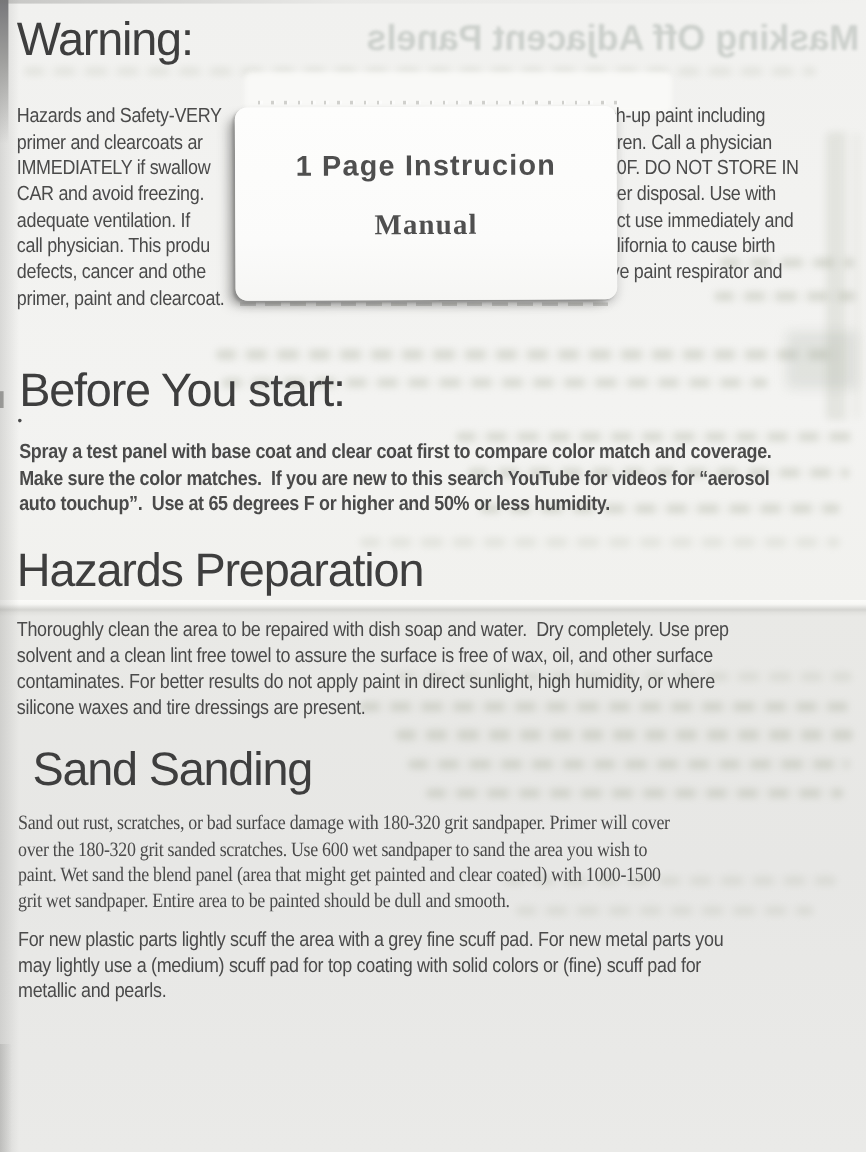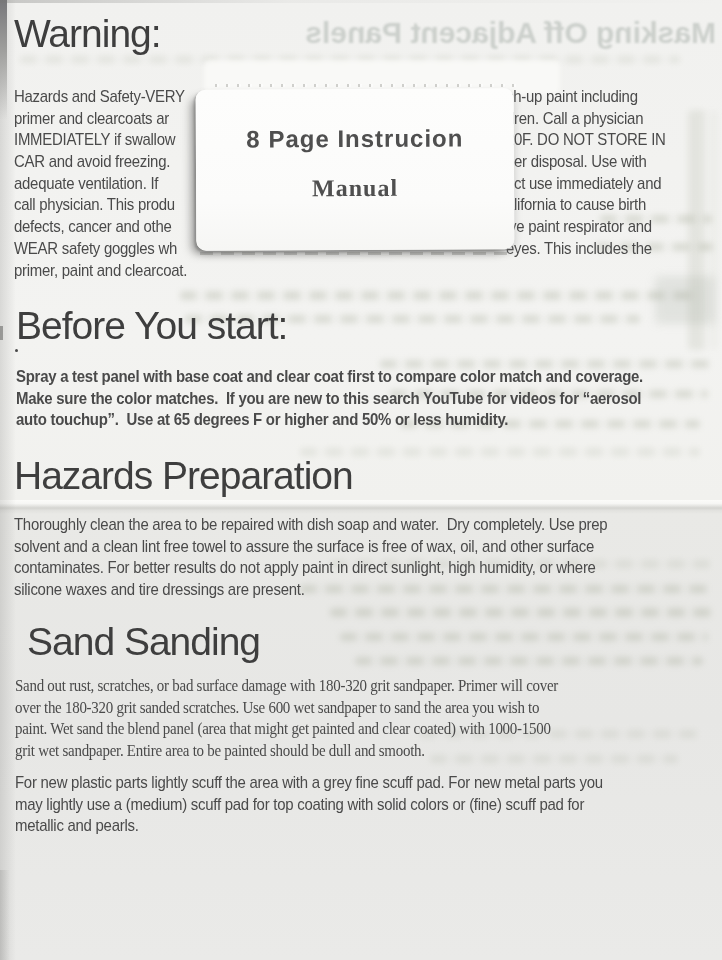--- a/index.html
+++ b/index.html
@@ -127,31 +127,27 @@
       <span class="w-right">uct use immediately and</span>
     </div>
     <div class="w-row">
       <span class="w-left">call physician. This produ</span>
       <span class="w-right">alifornia to cause birth</span>
     </div>
     <div class="w-row">
       <span class="w-left">defects, cancer and othe</span>
       <span class="w-right">ive paint respirator and</span>
     </div>
-    <div class="w-row">
-      <span class="w-left">WEAR safety goggles wh</span>
-      <span class="w-right">eyes. This includes the</span>
-    </div>
     <div class="bline">primer, paint and clearcoat.</div>
   </div>
 
   <div class="label-backing"></div>
   <div class="perf-dots"></div>
   <div class="sticker">
-    <div class="sticker-line1">8 Page Instrucion</div>
+    <div class="sticker-line1">1 Page Instrucion</div>
     <div class="sticker-line2">Manual</div>
   </div>
   <div class="dash-under"></div>
 
   <div class="h" style="top:304px;left:16px;">Before You start:</div>
   <div class="stray-dot"></div>
   <div class="para" style="left:16px;top:366px;width:700px;font-weight:bold;">
     <div class="bline">Spray a test panel with base coat and clear coat first to compare color match and coverage.</div>
     <div class="bline">Make sure the color matches.  If you are new to this search YouTube for videos for “aerosol</div>
     <div class="bline">auto touchup”.  Use at 65 degrees F or higher and 50% or less humidity.</div>

